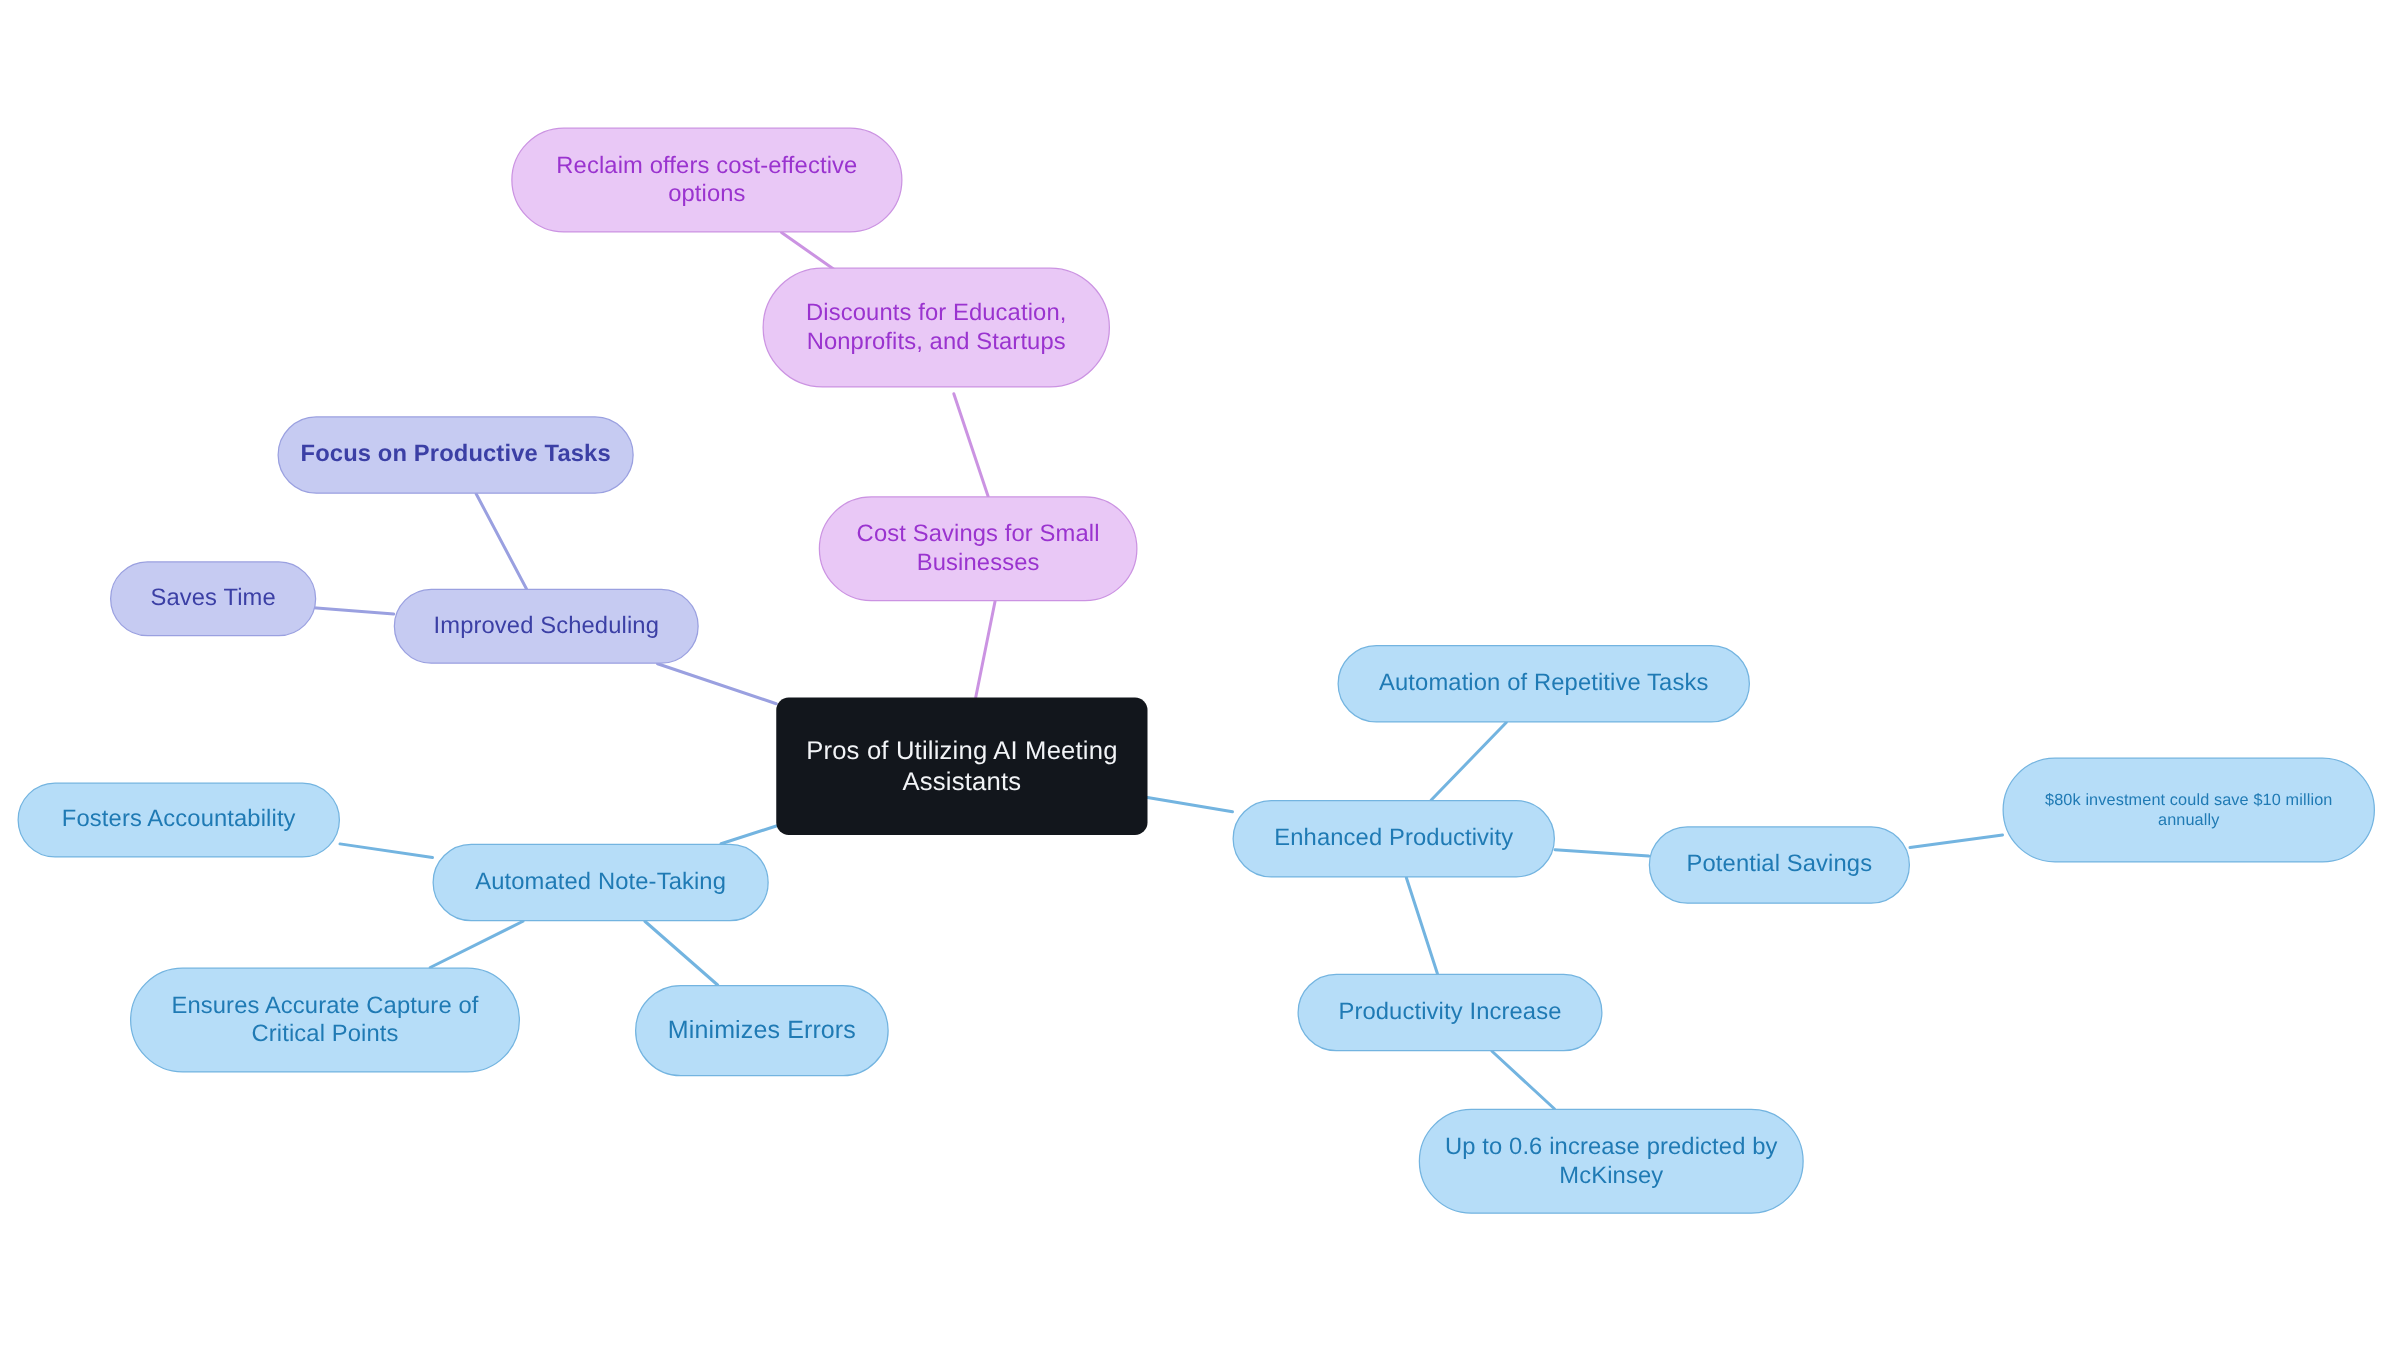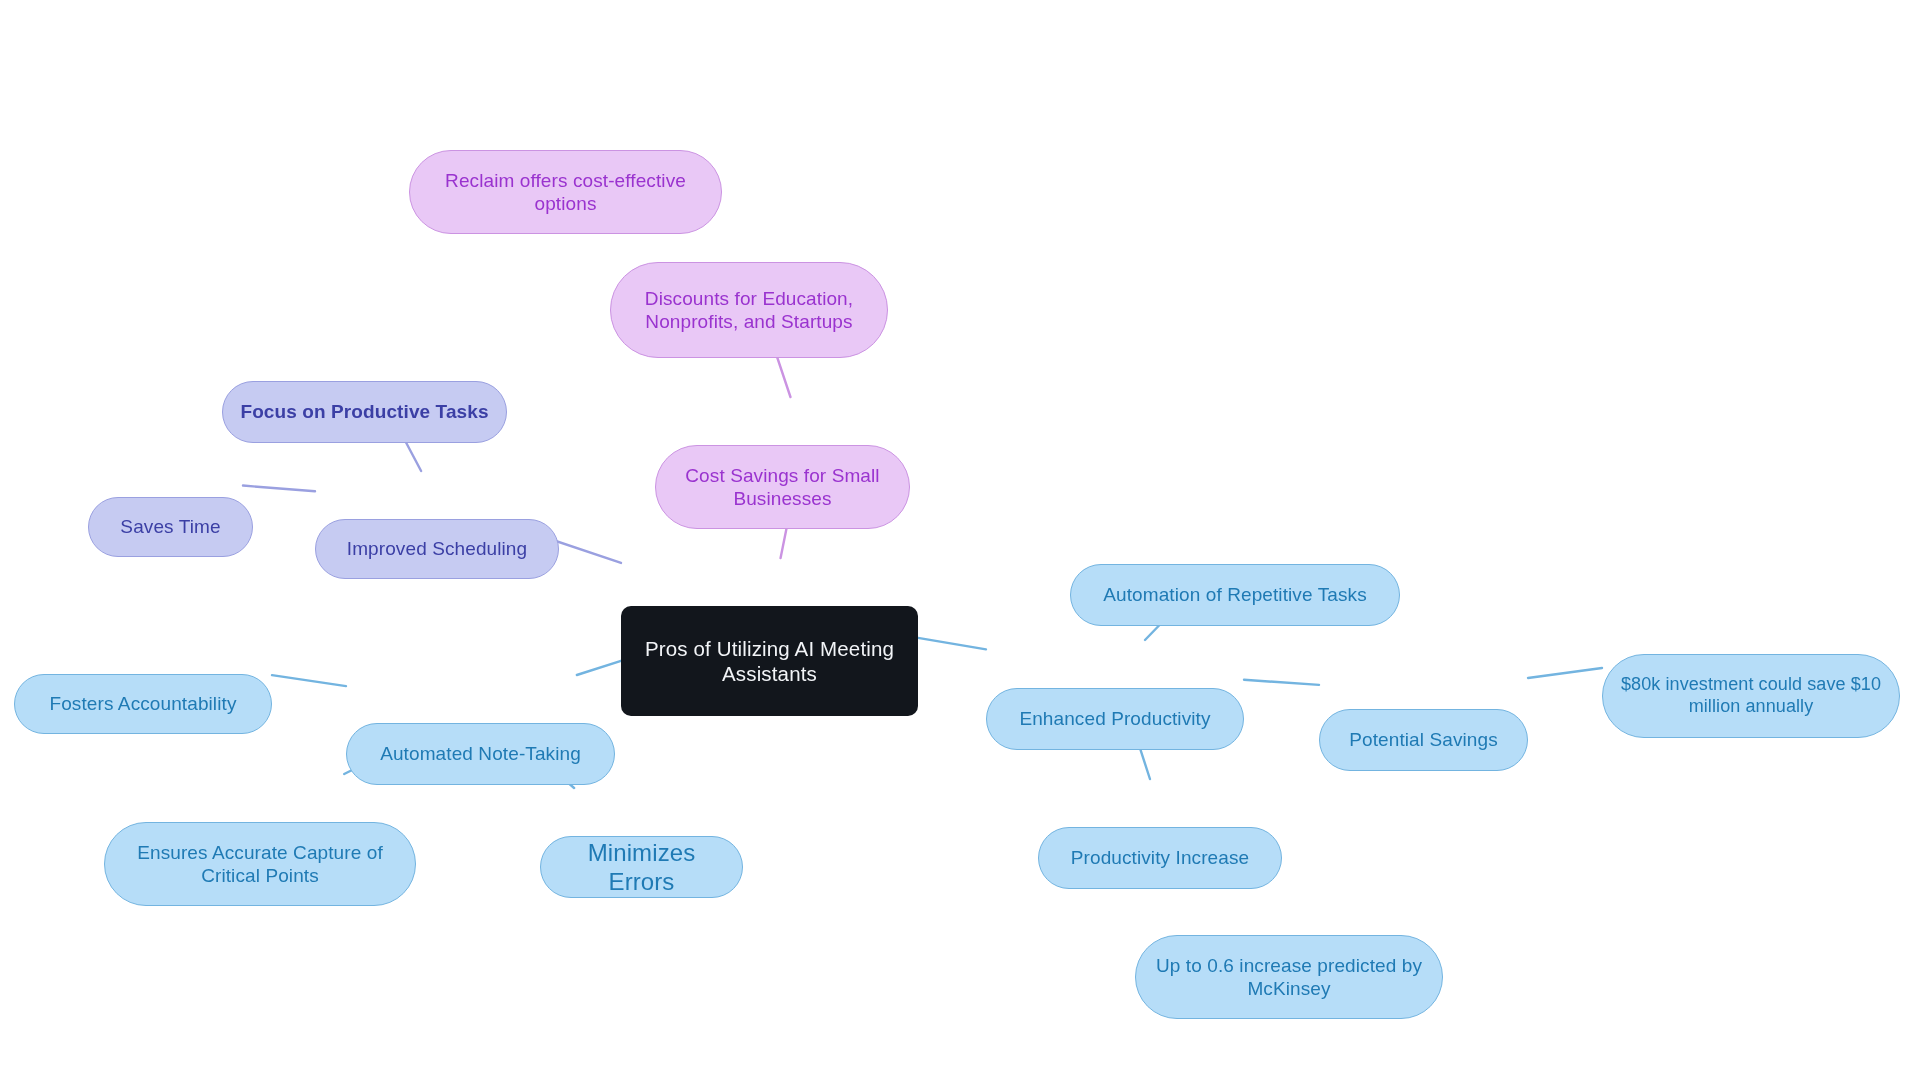--- a/index.html
+++ b/index.html
@@ -33,21 +33,20 @@
     align-items: center;
     justify-content: flex-start;
     text-align: center;
     border-radius: 999px;
     border-style: solid;
     border-width: 1.5px;
     line-height: 1.22;
     padding: 0 14px;
     white-space: pre-line;
     letter-spacing: 0.1px;
-    margin-top: 48px;
   }
   .node.root {
     border-radius: 10px;
     border-width: 0;
     background: #12161c;
     color: #f2f4f7;
     font-size: 20.5px;
     letter-spacing: 0.15px;
   }
   .node.blue {
@@ -96,21 +95,21 @@
       <div class="node root" style="left: 621px; top: 558px; width: 297px; height: 110px; font-size: 20.5px;"><span class="node-label">Pros of Utilizing AI Meeting Assistants</span></div>
       <div class="node periwinkle" style="left: 315px; top: 471px; width: 244px; height: 60px; font-size: 19px;"><span class="node-label">Improved Scheduling</span></div>
       <div class="node periwinkle" style="left: 88px; top: 449px; width: 165px; height: 60px; font-size: 19px;"><span class="node-label">Saves Time</span></div>
       <div class="node periwinkle" style="left: 222px; top: 333px; width: 285px; height: 62px; font-size: 19px; font-weight: bold;"><span class="node-label">Focus on Productive Tasks</span></div>
       <div class="node purple" style="left: 655px; top: 397px; width: 255px; height: 84px; font-size: 19px;"><span class="node-label">Cost Savings for Small Businesses</span></div>
       <div class="node purple" style="left: 610px; top: 214px; width: 278px; height: 96px; font-size: 19px;"><span class="node-label">Discounts for Education, Nonprofits, and Startups</span></div>
       <div class="node purple" style="left: 409px; top: 102px; width: 313px; height: 84px; font-size: 19px;"><span class="node-label">Reclaim offers cost-effective options</span></div>
       <div class="node blue" style="left: 346px; top: 675px; width: 269px; height: 62px; font-size: 19px;"><span class="node-label">Automated Note-Taking</span></div>
       <div class="node blue" style="left: 14px; top: 626px; width: 258px; height: 60px; font-size: 19px;"><span class="node-label">Fosters Accountability</span></div>
       <div class="node blue" style="left: 104px; top: 774px; width: 312px; height: 84px; font-size: 19px;"><span class="node-label">Ensures Accurate Capture of Critical Points</span></div>
-      <div class="node blue" style="left: 540px; top: 788px; width: 203px; height: 62px; font-size: 24px;"><span class="node-label">Minimizes Errors</span></div>
+      <div class="node blue" style="left: 508px; top: 788px; width: 203px; height: 73px; font-size: 20px;"><span class="node-label">Minimizes Errors</span></div>
       <div class="node blue" style="left: 986px; top: 640px; width: 258px; height: 62px; font-size: 19px;"><span class="node-label">Enhanced Productivity</span></div>
       <div class="node blue" style="left: 1070px; top: 516px; width: 330px; height: 62px; font-size: 19px;"><span class="node-label">Automation of Repetitive Tasks</span></div>
       <div class="node blue" style="left: 1319px; top: 661px; width: 209px; height: 62px; font-size: 19px;"><span class="node-label">Potential Savings</span></div>
-      <div class="node blue" style="left: 1602px; top: 606px; width: 298px; height: 84px; font-size: 18px;"><span class="node-label">$80k investment could save $10 million annually</span></div>
+      <div class="node blue" style="left: 1602px; top: 606px; width: 298px; height: 84px; font-size: 13px;"><span class="node-label">$80k investment could save $10 million annually</span></div>
       <div class="node blue" style="left: 1038px; top: 779px; width: 244px; height: 62px; font-size: 19px;"><span class="node-label">Productivity Increase</span></div>
       <div class="node blue" style="left: 1135px; top: 887px; width: 308px; height: 84px; font-size: 19px;"><span class="node-label">Up to 0.6 increase predicted by McKinsey</span></div>
     </div>
 </div>
 
 </body></html>

